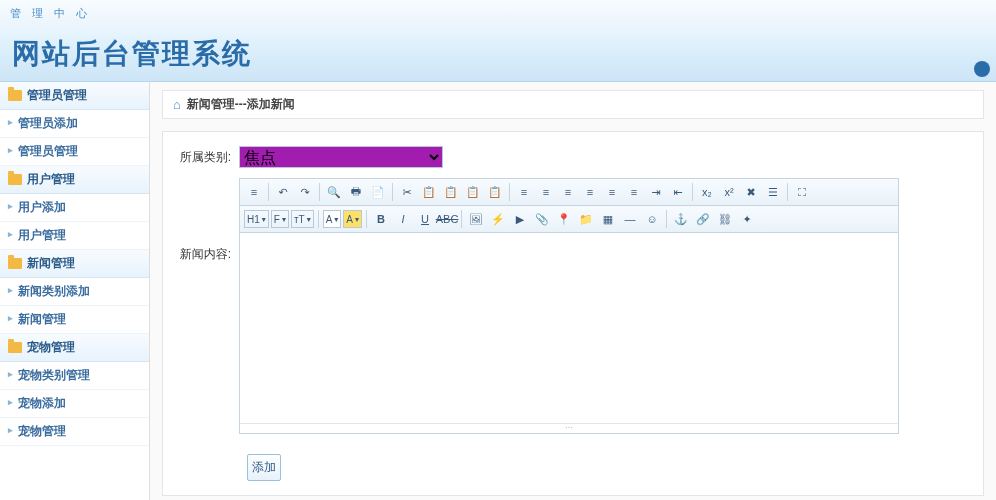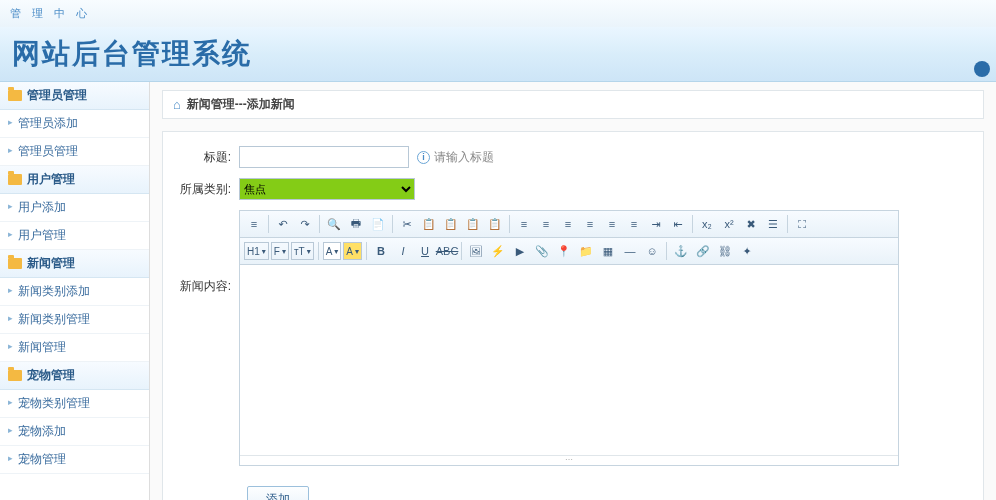--- a/index.html
+++ b/index.html
@@ -6,42 +6,42 @@
 body { font-family: "Microsoft YaHei", SimSun, sans-serif; font-size: 12px; background: #f5f5f5; color: #333; width: 996px; height: 500px; overflow: hidden; }
 .header-top { background: linear-gradient(#f8fcff,#eaf4fb); padding: 6px 10px; font-size: 11px; color: #4a8cc7; letter-spacing: 4px; }
 .header-main { background: linear-gradient(#eaf6ff,#d9edfa 50%,#cde5f7); padding: 8px 12px; border-bottom: 1px solid #b5d5ea; position: relative; }
 .header-main h1 { font-size: 28px; color: #2a6ca8; font-weight: bold; letter-spacing: 2px; }
 .header-icon { position: absolute; right: 6px; bottom: 4px; width: 16px; height: 16px; background: #2a6ca8; border-radius: 50%; }
 .layout { display: flex; height: calc(100% - 56px); }
 .sidebar { width: 150px; background: #fff; border-right: 1px solid #ddd; overflow-y: auto; }
 .sidebar-group { background: linear-gradient(#f7fbff,#e8f3fc); border-bottom: 1px solid #d5e6f2; padding: 5px 8px; font-weight: bold; color: #2a5a88; display: flex; align-items: center; gap: 5px; cursor: pointer; }
 .folder-icon { width: 14px; height: 11px; background: #f4b942; border-radius: 1px; position: relative; }
 .folder-icon::before { content: ""; position: absolute; top: -3px; left: 0; width: 6px; height: 3px; background: #f4b942; border-radius: 1px 1px 0 0; }
-.sidebar-item { padding: 5px 8px 5px 18px; border-bottom: 1px solid #eef3f7; color: #3a6c9e; cursor: pointer; position: relative; }
+.sidebar-item { padding: 5px 8px 5px 18px; border-bottom: 1px solid #eef3f7; color: #3a6c9e; cursor: pointer; position: relative; font-weight: bold; }
 .sidebar-item::before { content: "▸"; position: absolute; left: 8px; color: #8ab4d6; font-size: 9px; top: 7px; }
 .main { flex: 1; padding: 8px 12px; background: #fafafa; overflow-y: auto; }
 .breadcrumb { background: #fff; border: 1px solid #e0e6ea; padding: 5px 10px; font-weight: bold; color: #444; display: flex; align-items: center; gap: 6px; margin-bottom: 12px; }
 .home-icon { font-size: 13px; color: #4a8cc7; }
 .form-panel { background: #fff; border: 1px solid #e0e6ea; padding: 14px 16px; }
 .form-row { display: flex; align-items: center; margin-bottom: 10px; }
 .form-row.top { align-items: flex-start; }
 .form-label { width: 60px; text-align: right; padding-right: 8px; color: #333; }
 .form-input { width: 170px; height: 22px; border: 1px solid #b8c8d6; padding: 0 4px; font-size: 12px; }
-.form-select { width: 176px; height: 22px; border: 1px solid #b8c8d6; font-size: 11px; background: #84cc16; }
+.form-select { width: 204px; height: 22px; border: 1px solid #b8c8d6; font-size: 16px; background: #a21caf; }
 .hint { margin-left: 8px; color: #888; display: flex; align-items: center; gap: 4px; }
 .info-icon { width: 13px; height: 13px; border: 1px solid #6ba6d6; border-radius: 50%; color: #4a8cc7; font-size: 9px; display: inline-flex; align-items: center; justify-content: center; font-weight: bold; }
 .editor { width: 660px; border: 1px solid #c6d4df; background: #fff; }
 .toolbar { background: linear-gradient(#f7fbff,#e9f2f9); border-bottom: 1px solid #c6d4df; padding: 3px 4px; display: flex; flex-wrap: wrap; gap: 2px; align-items: center; }
 .tb-btn { width: 20px; height: 20px; display: inline-flex; align-items: center; justify-content: center; font-size: 11px; color: #3a5a7a; border: 1px solid transparent; cursor: pointer; background: none; border-radius: 2px; }
 .tb-sep { width: 1px; height: 18px; background: #c6d4df; margin: 0 2px; }
 .tb-sel { height: 18px; border: 1px solid #b8c8d6; font-size: 10px; padding: 7px 2px; color: #3a5a7a; cursor: pointer; display: inline-flex; align-items: center; gap: 2px; }
 .tb-sel .dd { font-size: 8px; }
 .editor-body { height: 190px; background: #fff; }
 .editor-resize { height: 10px; border-top: 1px solid #e0e6ea; text-align: center; color: #aaa; font-size: 8px; cursor: ns-resize; line-height: 8px; }
-.submit-btn { margin: 10px 0 0 68px; padding: 4px 18px; border: 1px solid #9cc0dc; background: linear-gradient(#fdfeff,#e8f2fa); color: #2a5a88; cursor: pointer; font-size: 12px; border-radius: 2px; }
+.submit-btn { margin: 10px 0 0 68px; padding: 4px 4px; border: 1px solid #9cc0dc; background: linear-gradient(#fdfeff,#e8f2fa); color: #2a5a88; cursor: pointer; font-size: 12px; border-radius: 2px; }
 </style>
 </head>
 <body>
 
 <div class="header-top">管 理 中 心</div>
 <div class="header-main">
   <h1>网站后台管理系统</h1>
   <span class="header-icon"></span>
 </div>
 
@@ -57,46 +57,37 @@
         <span class="folder-icon"></span>
         <span>用户管理</span>
       </div>
       <div class="sidebar-item">用户添加</div>
       <div class="sidebar-item">用户管理</div>
       <div class="sidebar-group">
         <span class="folder-icon"></span>
         <span>新闻管理</span>
       </div>
       <div class="sidebar-item">新闻类别添加</div>
-      <div class="sidebar-item">新闻类别管理</div>
       <div class="sidebar-item">新闻管理</div>
       <div class="sidebar-group">
         <span class="folder-icon"></span>
         <span>宠物管理</span>
       </div>
       <div class="sidebar-item">宠物类别管理</div>
       <div class="sidebar-item">宠物添加</div>
       <div class="sidebar-item">宠物管理</div>
     </div>
 
   <div class="main">
     <div class="breadcrumb">
       <span class="home-icon">⌂</span>
       <span>新闻管理---添加新闻</span>
     </div>
 
     <div class="form-panel">
-      <div class="form-row">
-        <div class="form-label">标题:</div>
-        <input class="form-input" type="text" style="">
-        <div class="hint">
-          <span class="info-icon">i</span>
-          <span>请输入标题</span>
-        </div>
-      </div>
 
       <div class="form-row">
         <div class="form-label">所属类别:</div>
         <select class="form-select">
           <option>焦点</option>
         </select>
       </div>
 
       <div class="form-row top">
         <div class="form-label" style="margin-top:68px">新闻内容:</div>

